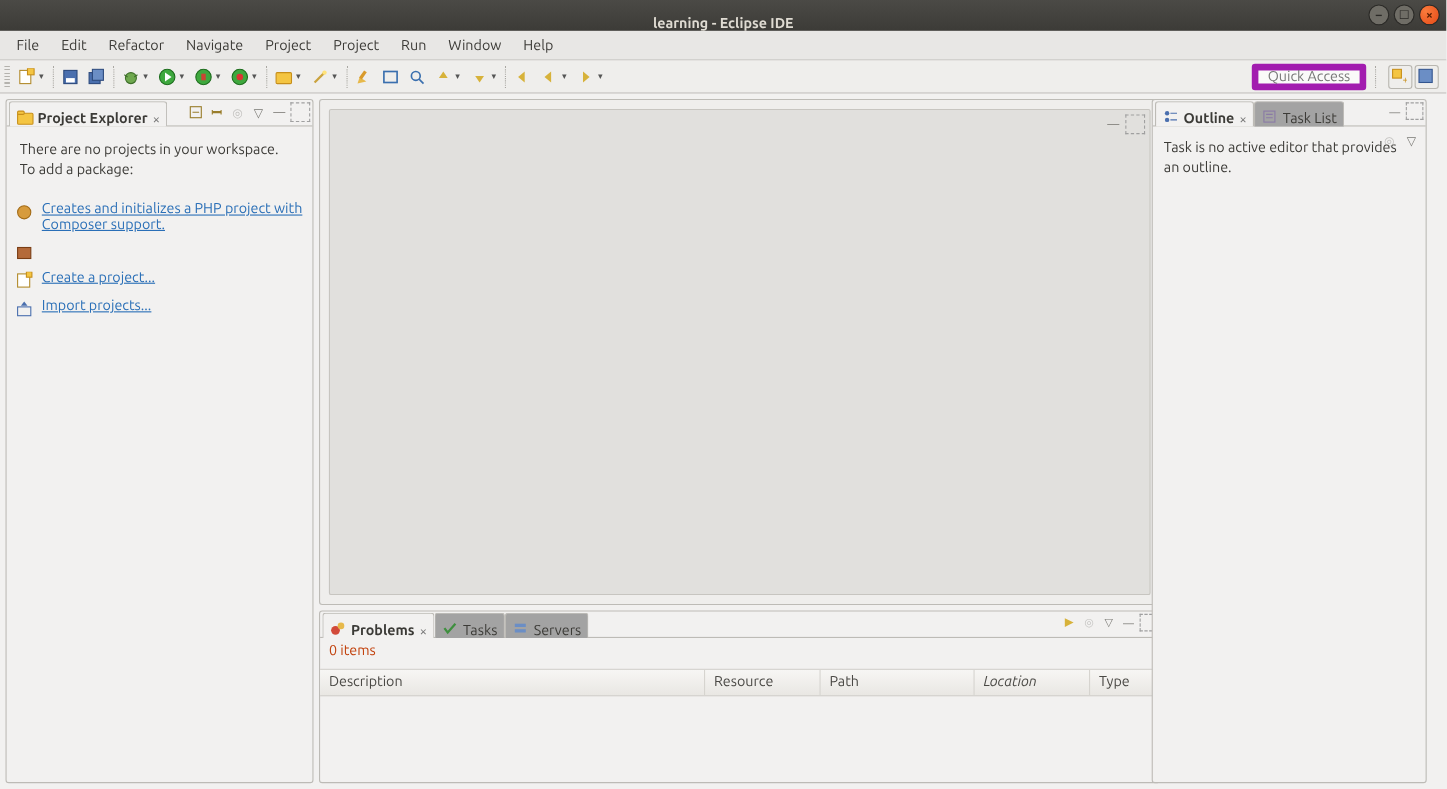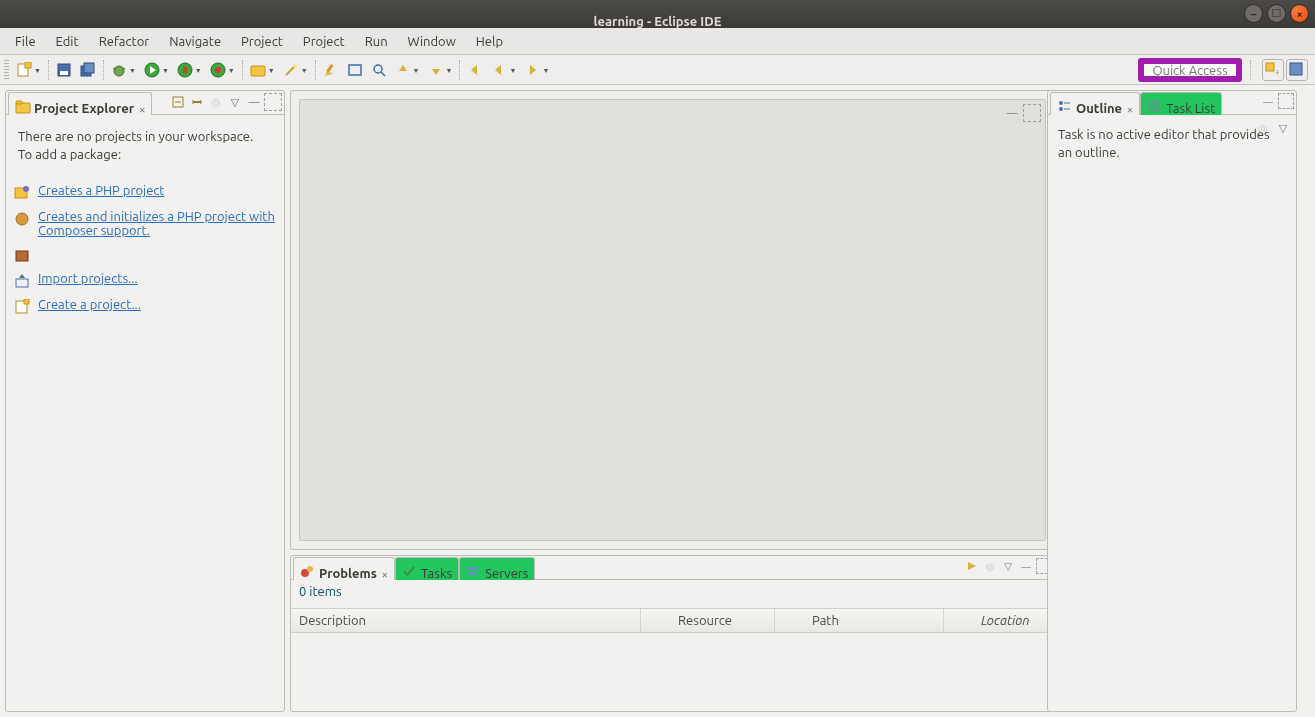--- a/index.html
+++ b/index.html
@@ -27,44 +27,44 @@
   .persp-btn { width:22px; height:22px; border:1px solid #b8b6b0; border-radius:3px; display:flex; align-items:center; justify-content:center; cursor:pointer;}
   
   .workbench { position:absolute; top:85px; bottom:0; left:0; right:0; padding:5px; }
   .view { position:absolute; background:#f2f1f0; border:1px solid #bdbbb6; border-radius:3px; }
   .view-explorer { left:5px; top:5px; width:280px; bottom:5px; }
   .view-editor   { left:290px; top:5px; right:260px; height:460px; }
   .view-bottom   { left:290px; top:470px; right:260px; bottom:5px; }
   .view-outline  { right:18px; top:5px; width:250px; bottom:5px; }
   .tabstrip { height:24px; display:flex; align-items:flex-end; border-bottom:1px solid #bdbbb6; padding-left:2px; position:relative; }
   .tab { height:23px; padding:0 6px; display:flex; align-items:flex-end; gap:3px; border:1px solid #bdbbb6; border-bottom:none; border-top-left-radius:3px; border-top-right-radius:3px; background:#f2f1f0; font-weight:bold; cursor:pointer; position:relative; bottom:-1px; }
-  .tab.inactive { background:#22c55e; font-weight:normal; }
+  .tab.inactive { background:#a3a3a3; font-weight:normal; }
   .tab .tclose { font-family:monospace; font-size:10px; color:#777; margin-left:2px; }
   .tab-ctrls { position:absolute; right:2px; top:2px; display:flex; gap:2px; }
   .tab-ctrls .tc { width:16px; height:16px; display:flex; align-items:center; justify-content:center; color:#7a7974; cursor:pointer; font-size:10px;}
   .tc.dashed {border:1px dashed #a0a0a0; font-size:0;}
   .view-body { position:absolute; top:24px; left:0; right:0; bottom:0; overflow:hidden; }
   .explorer-tools { position:absolute; right:2px; top:2px; display:flex; gap:1px; z-index:2;}
   .mini-btn { width:18px; height:18px; display:flex; align-items:center; justify-content:center; color:#7a7974; cursor:pointer; font-size:11px; }
   .explorer-text { padding:12px; line-height:18px; }
   .wizlist { padding:4px 8px 8px 8px;}
   .wizitem { display:flex; gap:8px; padding:4px 0; align-items:flex-start; }
   .wizitem .wicon { flex:0 0 16px; height:16px; margin-top:2px;}
   .wizitem a { color:#2a6fb7; text-decoration:underline; cursor:pointer; }
   
   .editor-inner { position:absolute; top:8px; left:8px; right:8px; bottom:8px; background:#e1e0dd; border:1px solid #c7c5c0; border-radius:2px; }
   .editor-ctrls { position:absolute; right:4px; top:4px; display:flex; gap:2px;}
   
   .outline-toolbar { position:absolute; right:4px; top:4px; display:flex; gap:2px;}
   .outline-msg { padding:10px; line-height:18px;}
   
   .tabstrip.bottom { }
-  .problems-summary { padding:4px 8px; color:#0c4a6e;}
+  .problems-summary { padding:4px 8px; color:#c2410c;}
   .table { position:absolute; top:52px; left:0; right:0; bottom:0; border-top:1px solid #d0cec9;}
-  .thead { display:flex; height:24px; background:linear-gradient(#f7f6f4,#e9e7e3); border-bottom:1px solid #d0cec9;gap:29px;}
+  .thead { display:flex; height:24px; background:linear-gradient(#f7f6f4,#e9e7e3); border-bottom:1px solid #d0cec9;}
   .th { padding:4px 8px; border-right:1px solid #d6d4cf; color:#4a4945;}
   .th.c1{flex:0 0 350px;} .th.c2{flex:0 0 105px;} .th.c3{flex:0 0 140px;} .th.c4{flex:0 0 105px;font-style:italic;} .th.c5{flex:1;}
   
   .ico { display:inline-block; width:16px; height:16px; }
   svg { display:block; }
 </style>
 </head>
 <body>
 
 <div class="titlebar">
@@ -309,59 +309,50 @@
     </div>
     <div class="view-body">
       <div class="explorer-text">
         <div>There are no projects in your workspace.</div>
         <div>To add a package:</div>
       </div>
       <div class="wizlist">
         <div class="wizitem">
           <span class="wicon">
               <svg width="16" height="16">
-                <rect x="1" y="3" width="12" height="10" fill="#f4c542" stroke="#c78f1b"></rect>
-                <circle cx="12" cy="4" r="3" fill="#7b6fc4"></circle>
-              </svg>
-            </span>
-          <a>Creates a PHP project</a>
-        </div>
-        <div class="wizitem">
-          <span class="wicon">
-              <svg width="16" height="16">
                 <circle cx="8" cy="8" r="6" fill="#d79b3c" stroke="#a36b16"></circle>
               </svg>
             </span>
           <a>Creates and initializes a PHP project with Composer support.</a>
         </div>
         <div class="wizitem">
           <span class="wicon">
               <svg width="16" height="16">
                 <rect x="2" y="4" width="12" height="10" fill="#b46a3a" stroke="#7a3d14"></rect>
               </svg>
             </span>
+        </div>
+        <div class="wizitem">
+          <span class="wicon">
+              <svg width="16" height="16">
+                <rect x="2" y="2" width="11" height="12" fill="#fff" stroke="#b28b2c"></rect>
+                <rect x="10" y="0" width="5" height="5" fill="#f4c542" stroke="#c78f1b"></rect>
+              </svg>
+            </span>
+          <a>Create a project...</a>
         </div>
         <div class="wizitem">
           <span class="wicon">
               <svg width="16" height="16">
                 <rect x="2" y="6" width="12" height="8" fill="none" stroke="#4a6fae"></rect>
                 <polygon points="8,1 11,5 5,5" fill="#4a6fae"></polygon>
               </svg>
             </span>
           <a>Import projects...</a>
         </div>
-        <div class="wizitem">
-          <span class="wicon">
-              <svg width="16" height="16">
-                <rect x="2" y="2" width="11" height="12" fill="#fff" stroke="#b28b2c"></rect>
-                <rect x="10" y="0" width="5" height="5" fill="#f4c542" stroke="#c78f1b"></rect>
-              </svg>
-            </span>
-          <a>Create a project...</a>
-        </div>
       </div>
     </div>
   </div>
 
   <div class="view view-editor" style="background:#efeeec;">
     <div class="editor-inner">
       <div class="editor-ctrls">
         <div class="mini-btn">—</div>
         <div class="mini-btn tc dashed"></div>
       </div>

